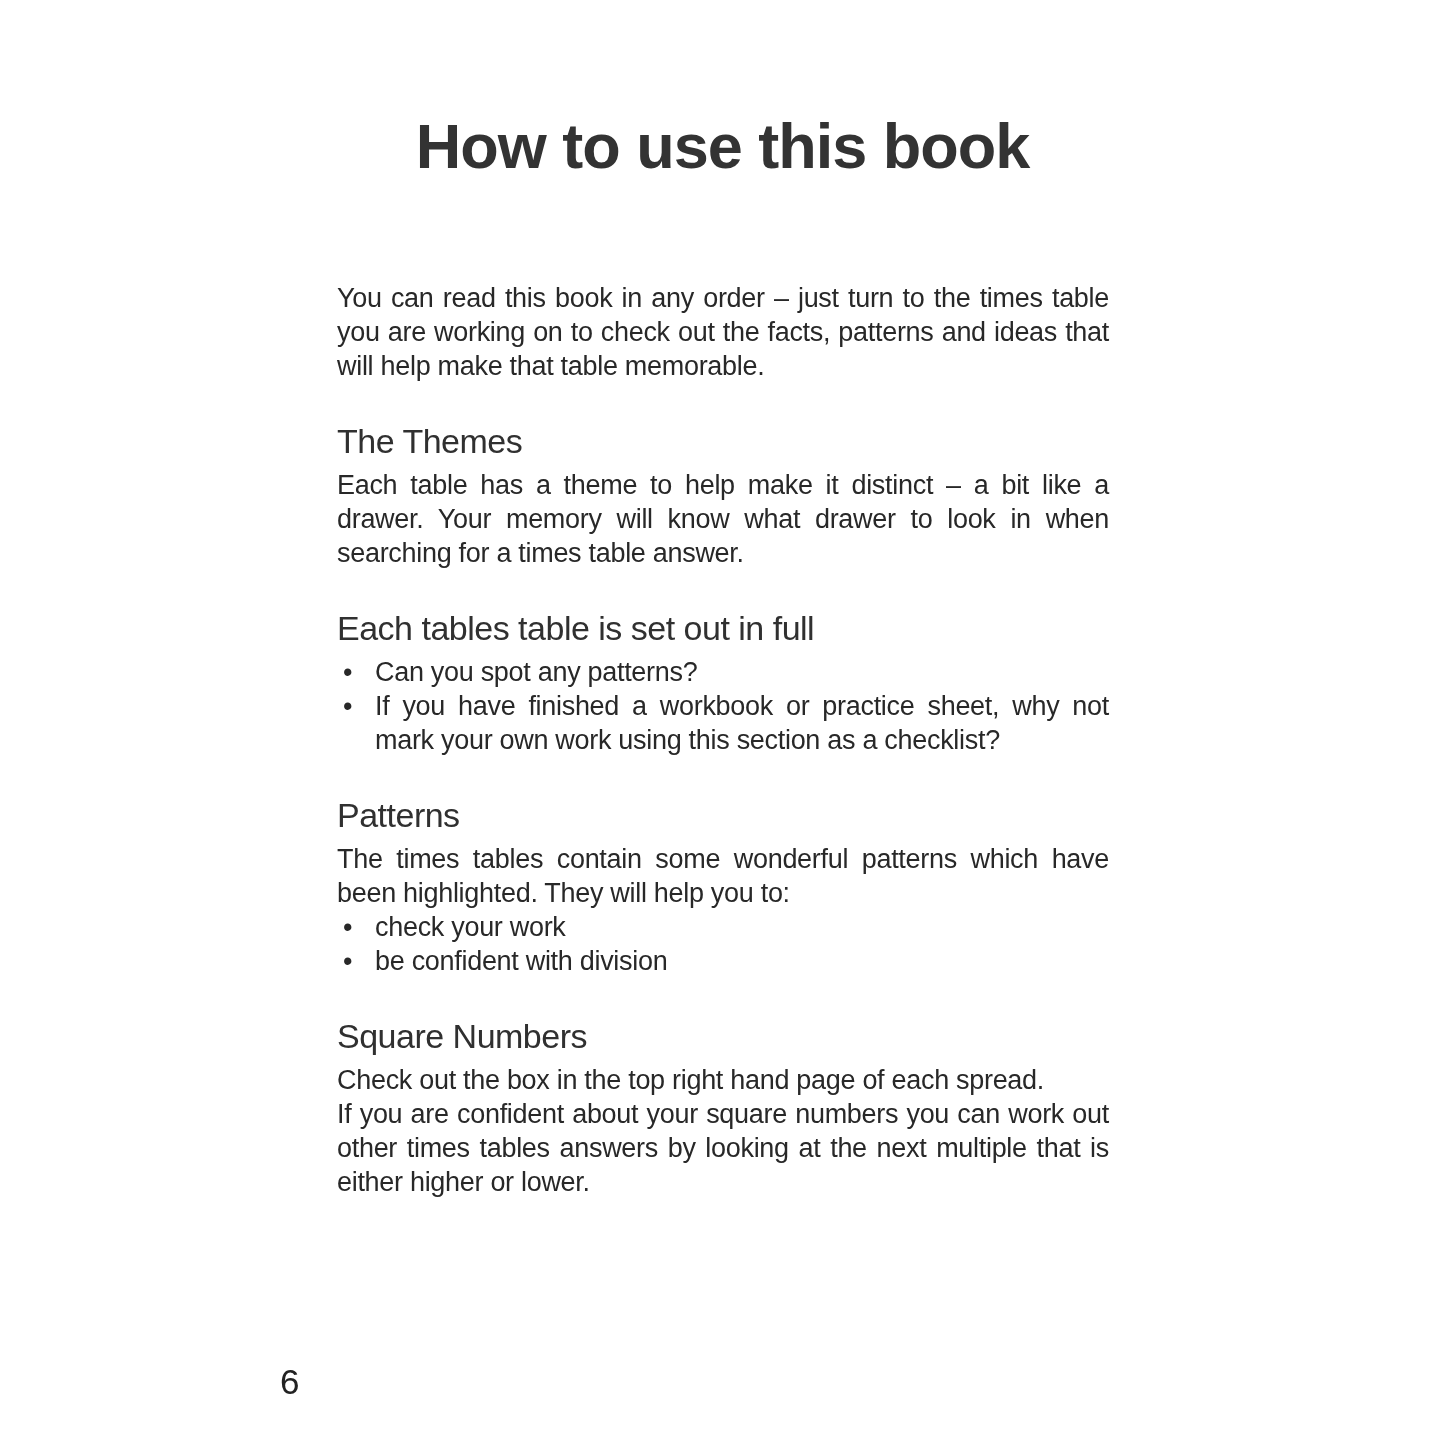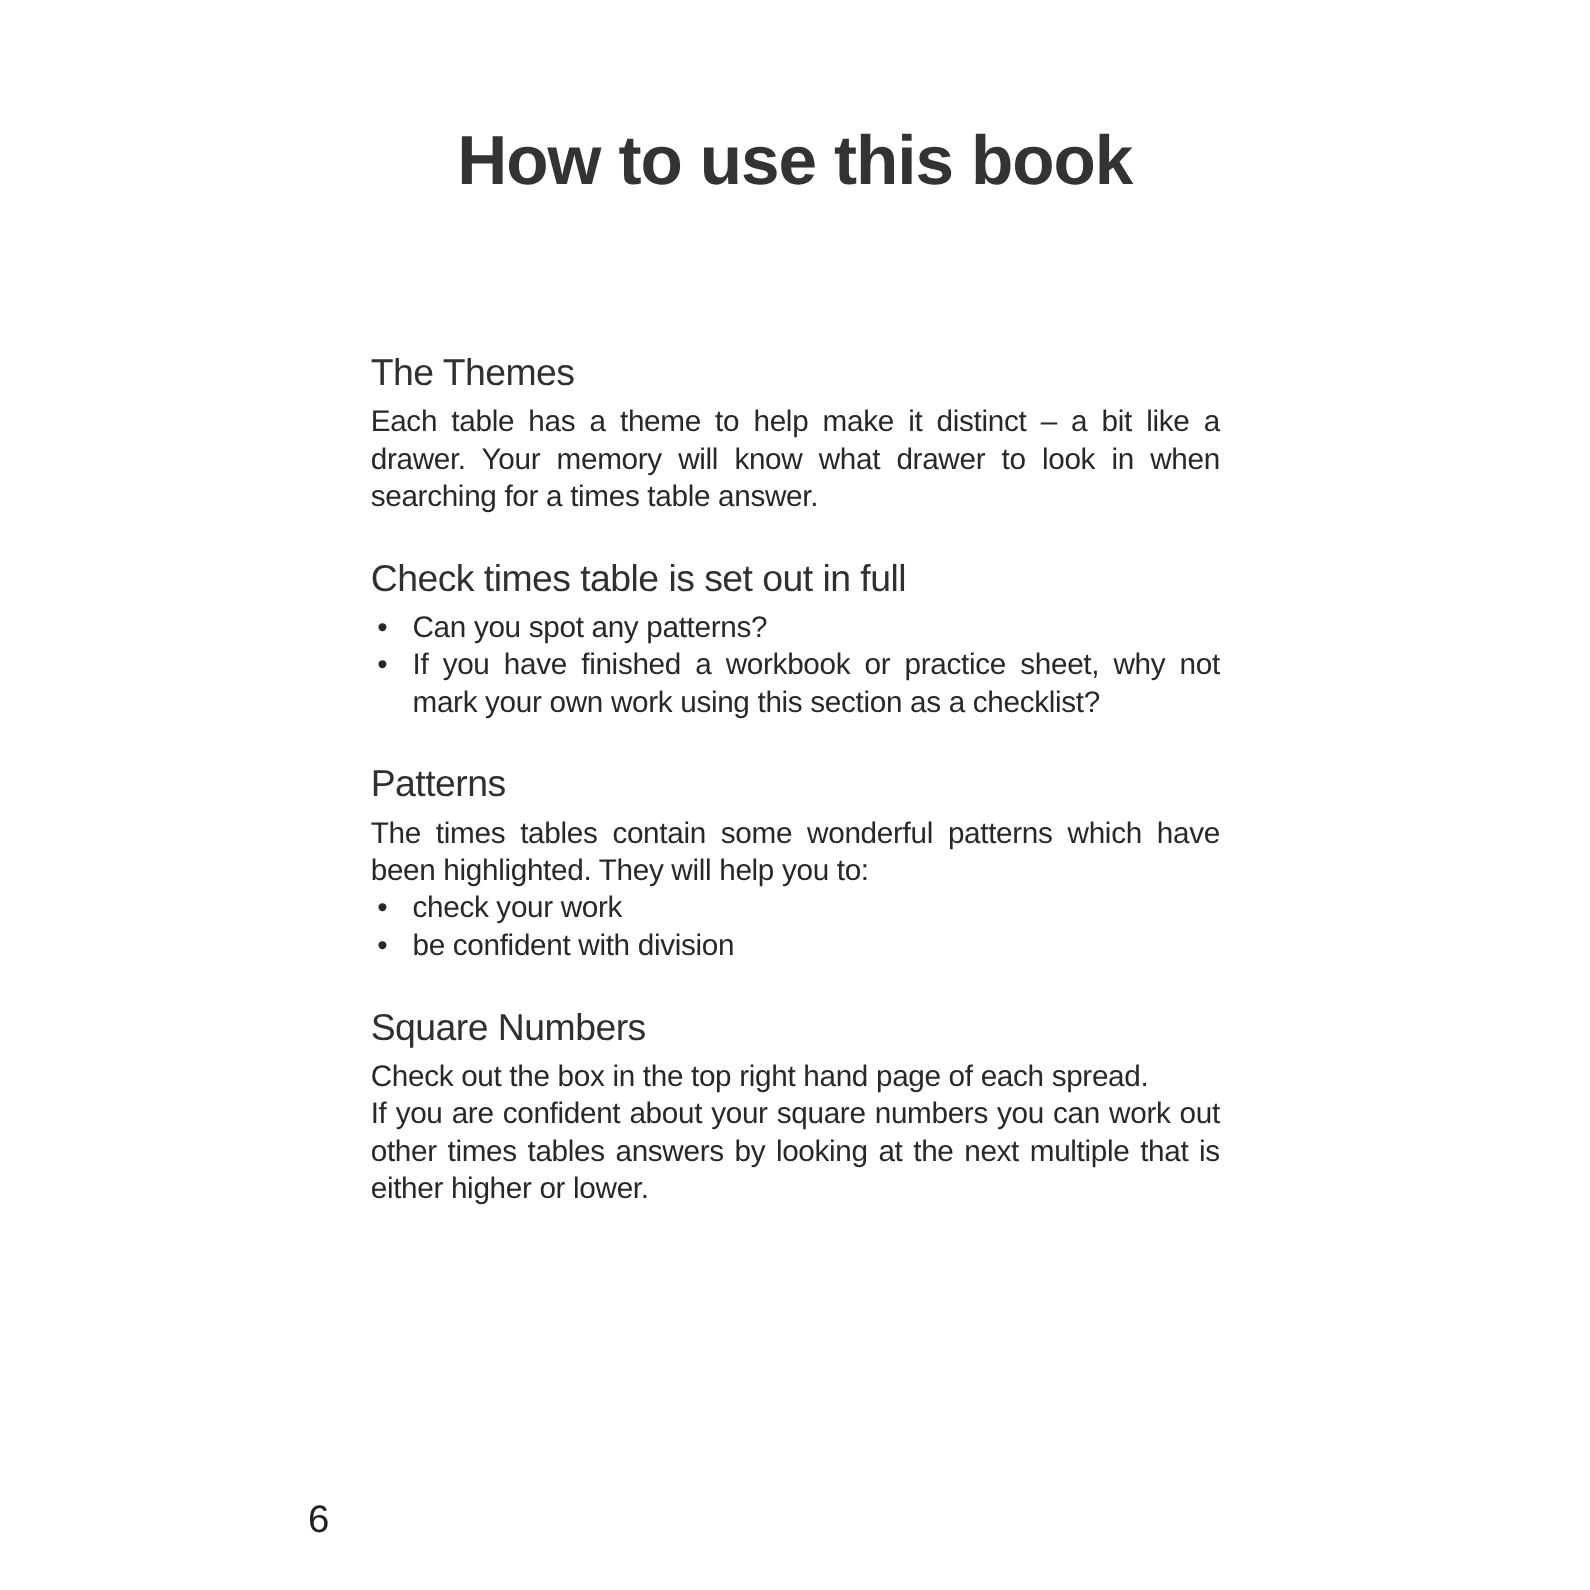--- a/index.html
+++ b/index.html
@@ -90,28 +90,29 @@
 </style>
 </head>
 <body>
 
 <main>
 
   <h1 class="page-title">How to use this book</h1>
 
   <div class="content">
 
+    <p class="body-text">You can read this book in any order – just turn to the times table you are working on to check out the facts, patterns and ideas that will help make that table memorable.</p>
 
     <section class="section">
       <h2 class="section-heading">The Themes</h2>
       <p class="body-text">Each table has a theme to help make it distinct – a bit like a drawer. Your memory will know what drawer to look in when searching for a times table answer.</p>
     </section>
 
     <section class="section">
-      <h2 class="section-heading">Check times table is set out in full</h2>
+      <h2 class="section-heading">Each tables table is set out in full</h2>
       <ul class="bullet-list">
         <li>Can you spot any patterns?</li>
         <li>If you have finished a workbook or practice sheet, why not mark your own work using this section as a checklist?</li>
       </ul>
     </section>
 
     <section class="section">
       <h2 class="section-heading">Patterns</h2>
       <p class="body-text">The times tables contain some wonderful patterns which have been highlighted. They will help you to:</p>
       <ul class="bullet-list">

